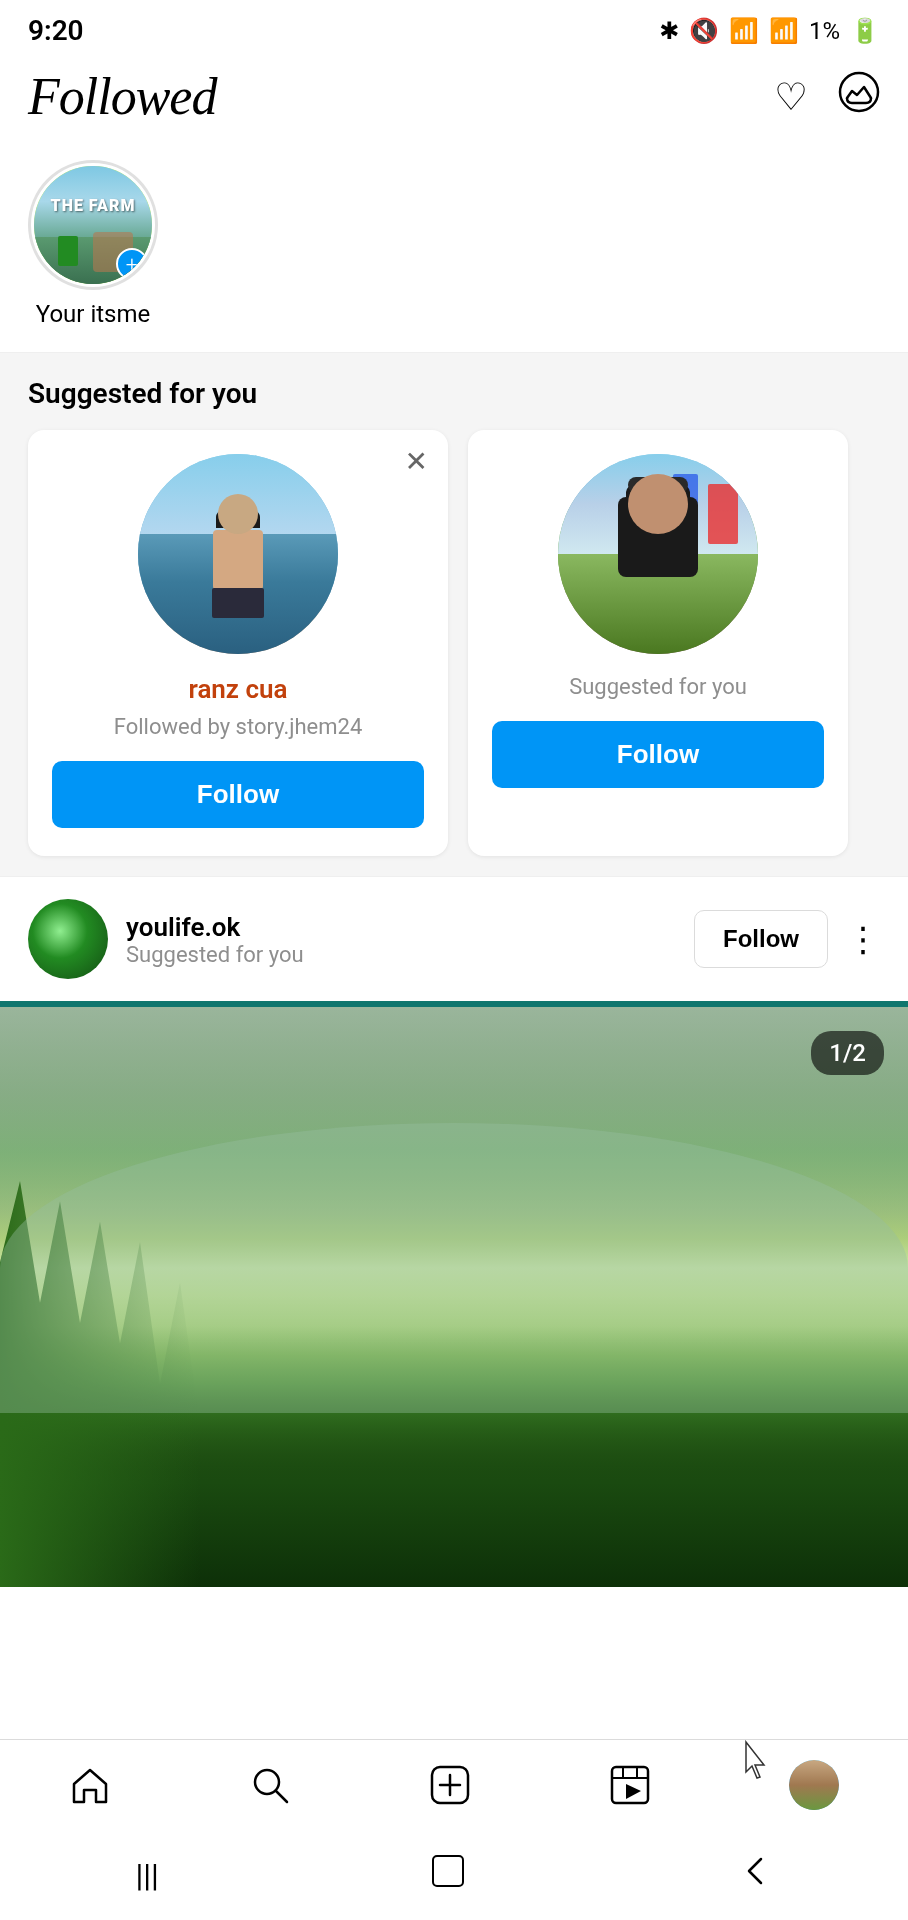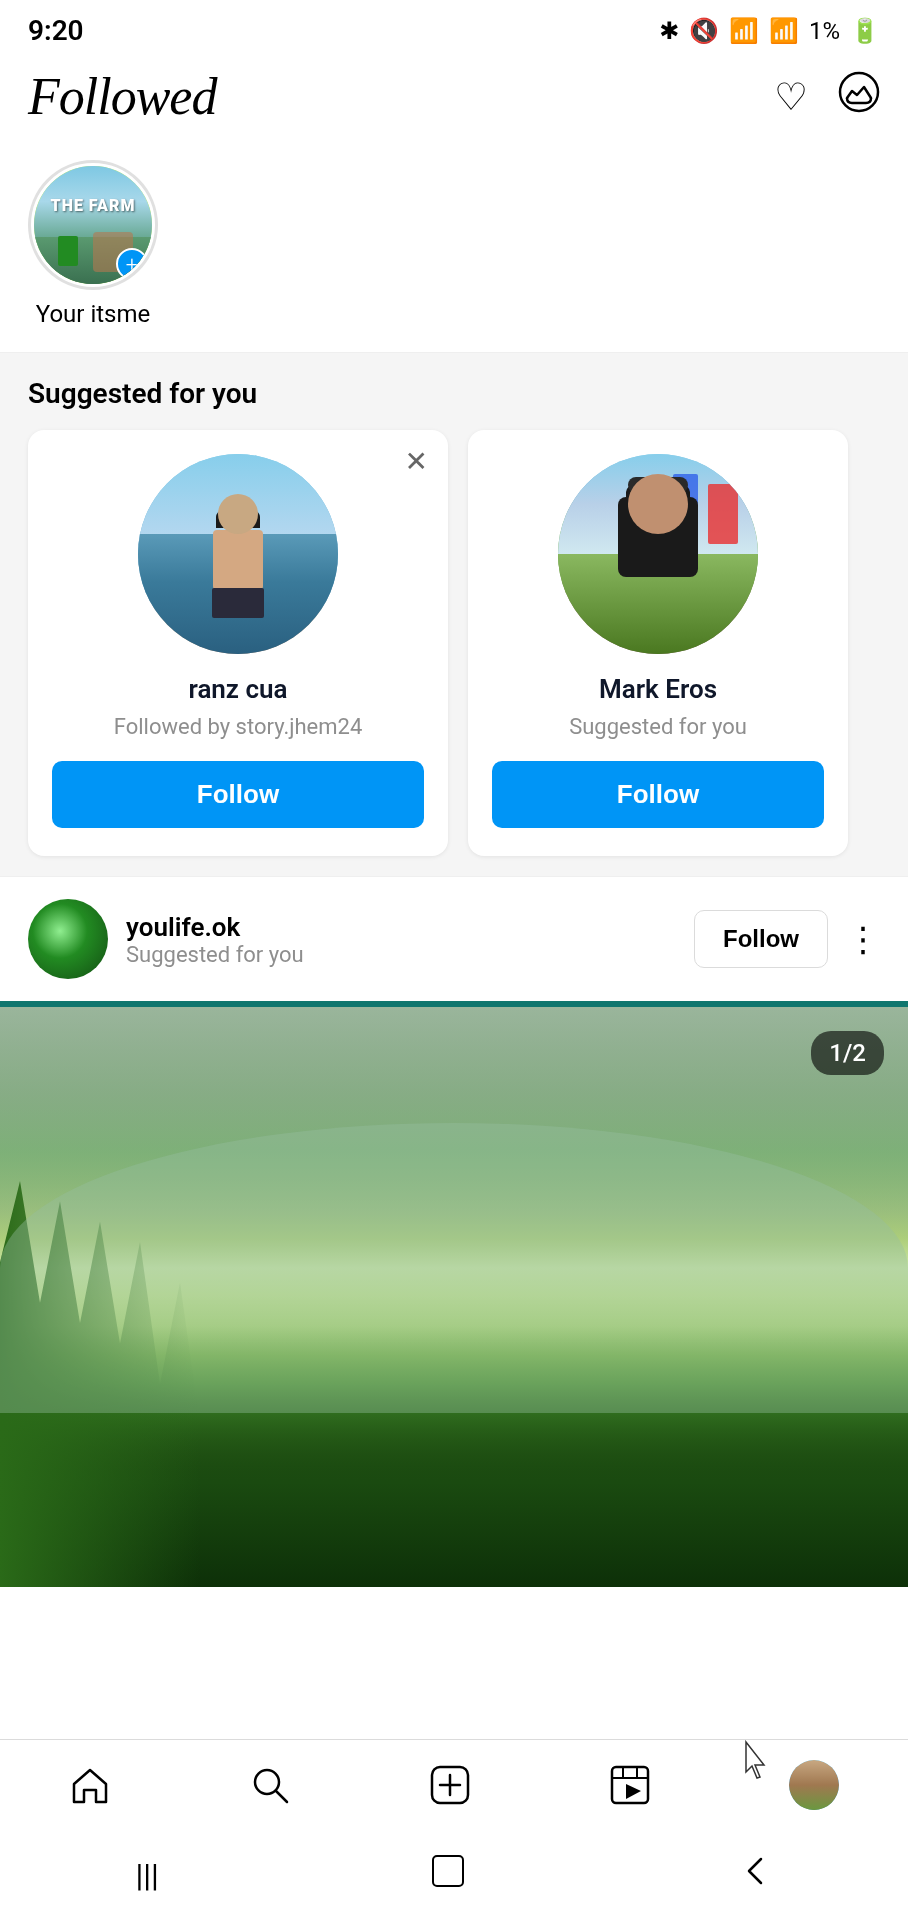--- a/index.html
+++ b/index.html
@@ -184,21 +184,21 @@
     }
     .mark-figure {
       width: 100%;
       height: 100%;
       position: relative;
       background: linear-gradient(180deg, #87ceeb 0%, #5ba3c9 20%, #6ab04c 40%, #558b2f 60%, #8d6e63 80%, #7b5e52 100%);
     }
     .card-name {
       font-size: 26px;
       font-weight: 600;
-      color: #0f172a;
+      color: #c2410c;
       text-align: center;
       margin-bottom: 10px;
     }
     .card-subtitle {
       font-size: 22px;
       color: #8e8e8e;
       text-align: center;
       margin-bottom: 22px;
     }
     .follow-btn {
@@ -471,21 +471,20 @@
             <div style="width:60px;height:60px;background:#c09070;border-radius:50%;margin:0 auto;position:relative;"></div>
 
             <div style="width:64px;height:26px;background:#1a1a1a;border-radius:50% 50% 0 0;margin:-55px auto 0;"></div>
 
             <div style="width:60px;height:16px;background:#2a2a2a;border-radius:8px;margin:-28px auto 0;"></div>
 
             <div style="width:80px;height:80px;background:#1a1a1a;border-radius:8px;margin:4px auto 0;"></div>
           </div>
         </div>
       </div>
-      <div class="card-name">Mark Eros</div>
       <div class="card-subtitle">Suggested for you</div>
       <button class="follow-btn">Follow</button>
     </div>
 
   </div>
 </div>
 
 <div class="post-suggestion-row">
   <div class="post-suggestion-avatar">
     <div class="post-suggestion-avatar-img"></div>

